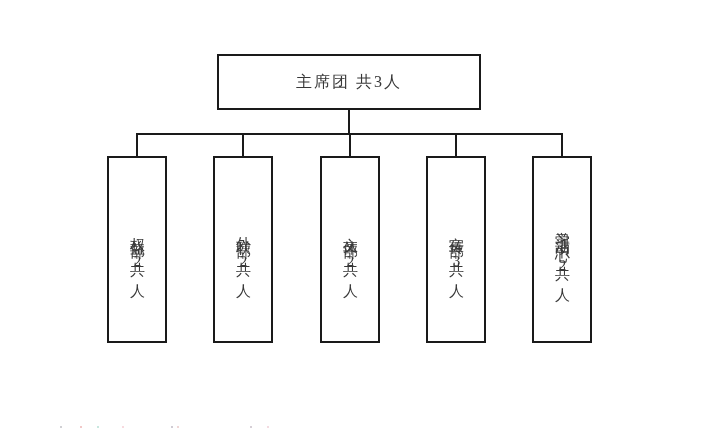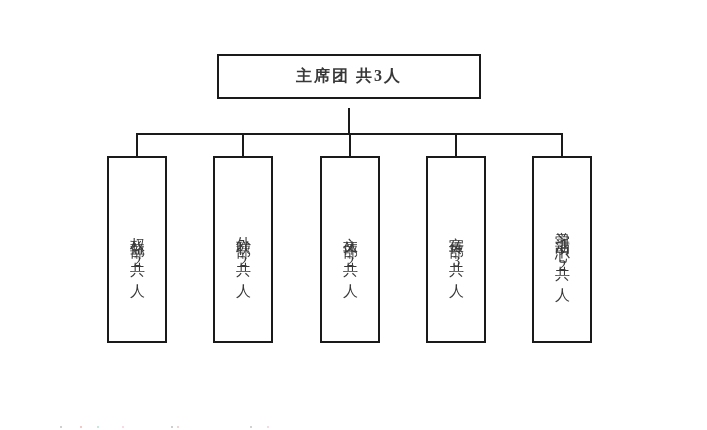--- a/index.html
+++ b/index.html
@@ -9,21 +9,21 @@
     font-family: "Liberation Serif", "DejaVu Serif", serif;
   }
   .canvas {
     position: relative; width: 707px; height: 430px; background: #ffffff;
   }
   .box {
     position: absolute; background: #ffffff;
     border: 2.5px solid #1a1a1a;
     display: flex; align-items: center; justify-content: center;
   }
-  .root-box { left: 217px; top: 54px; width: 264px; height: 45px; font-weight: bold; }
+  .root-box { left: 217px; top: 54px; width: 264px; height: 56px; }
   .root-label {
     font-size: 16px; color: #383838; letter-spacing: 2px; white-space: pre;
   }
   .dept-box {
     top: 156px; width: 60px; height: 187px;
     flex-direction: column; gap: 16px;
   }
   .vtext {
     writing-mode: vertical-lr; text-orientation: upright;
     font-size: 15px; line-height: 1; letter-spacing: 3px; color: #383838;

